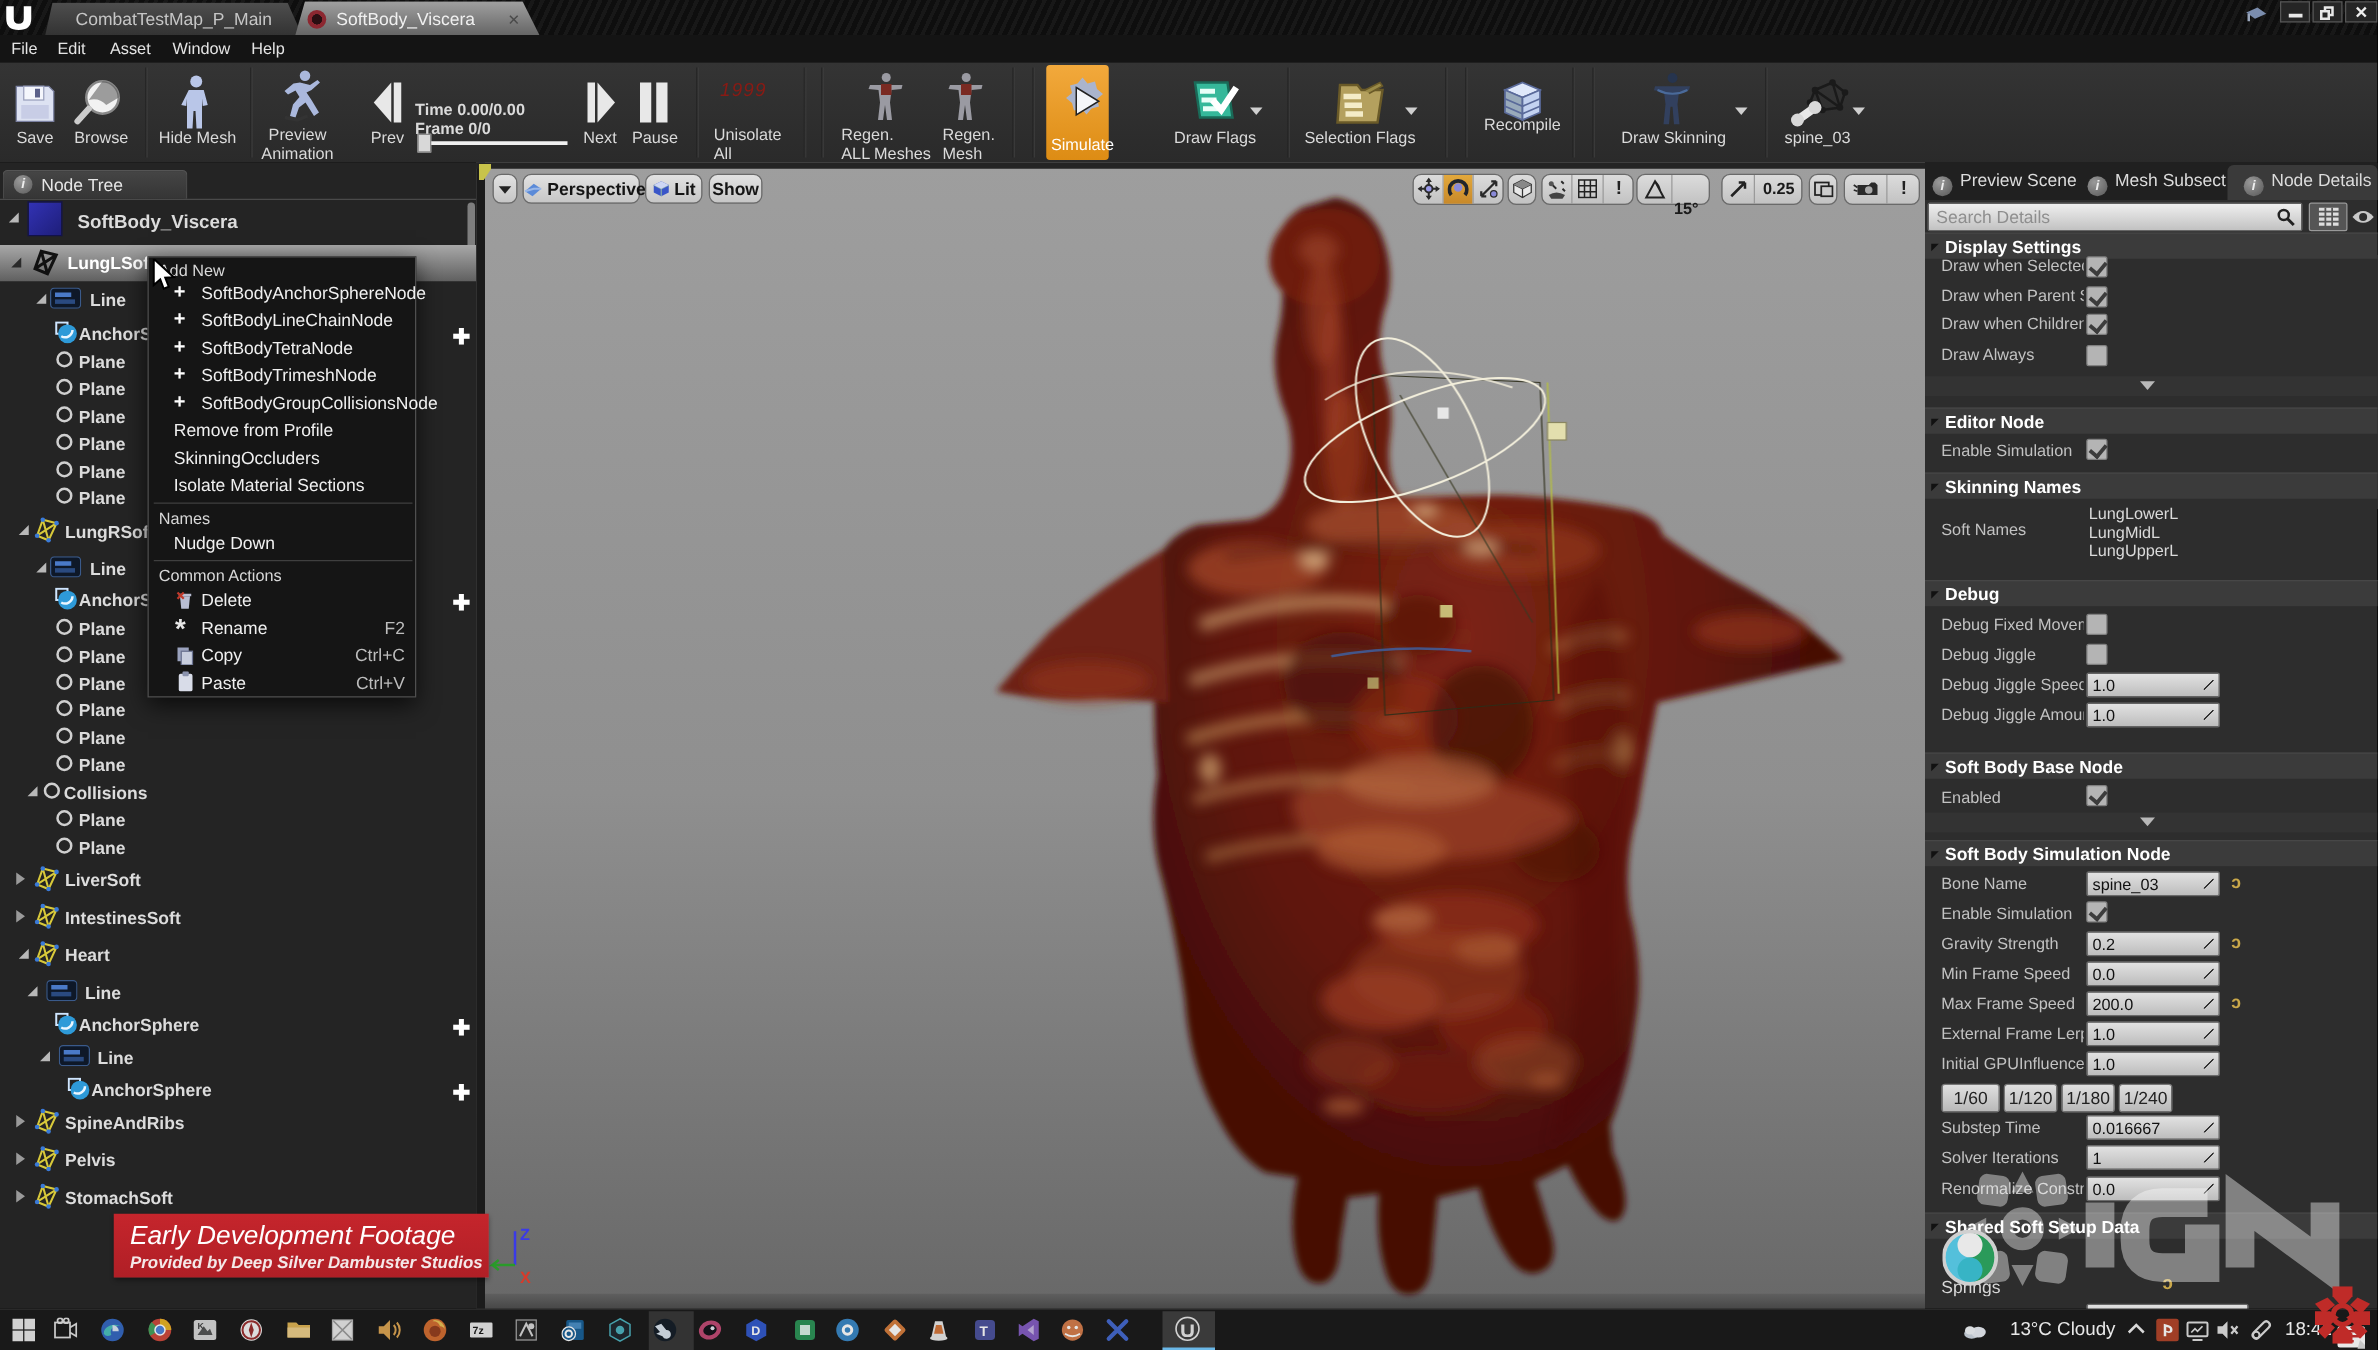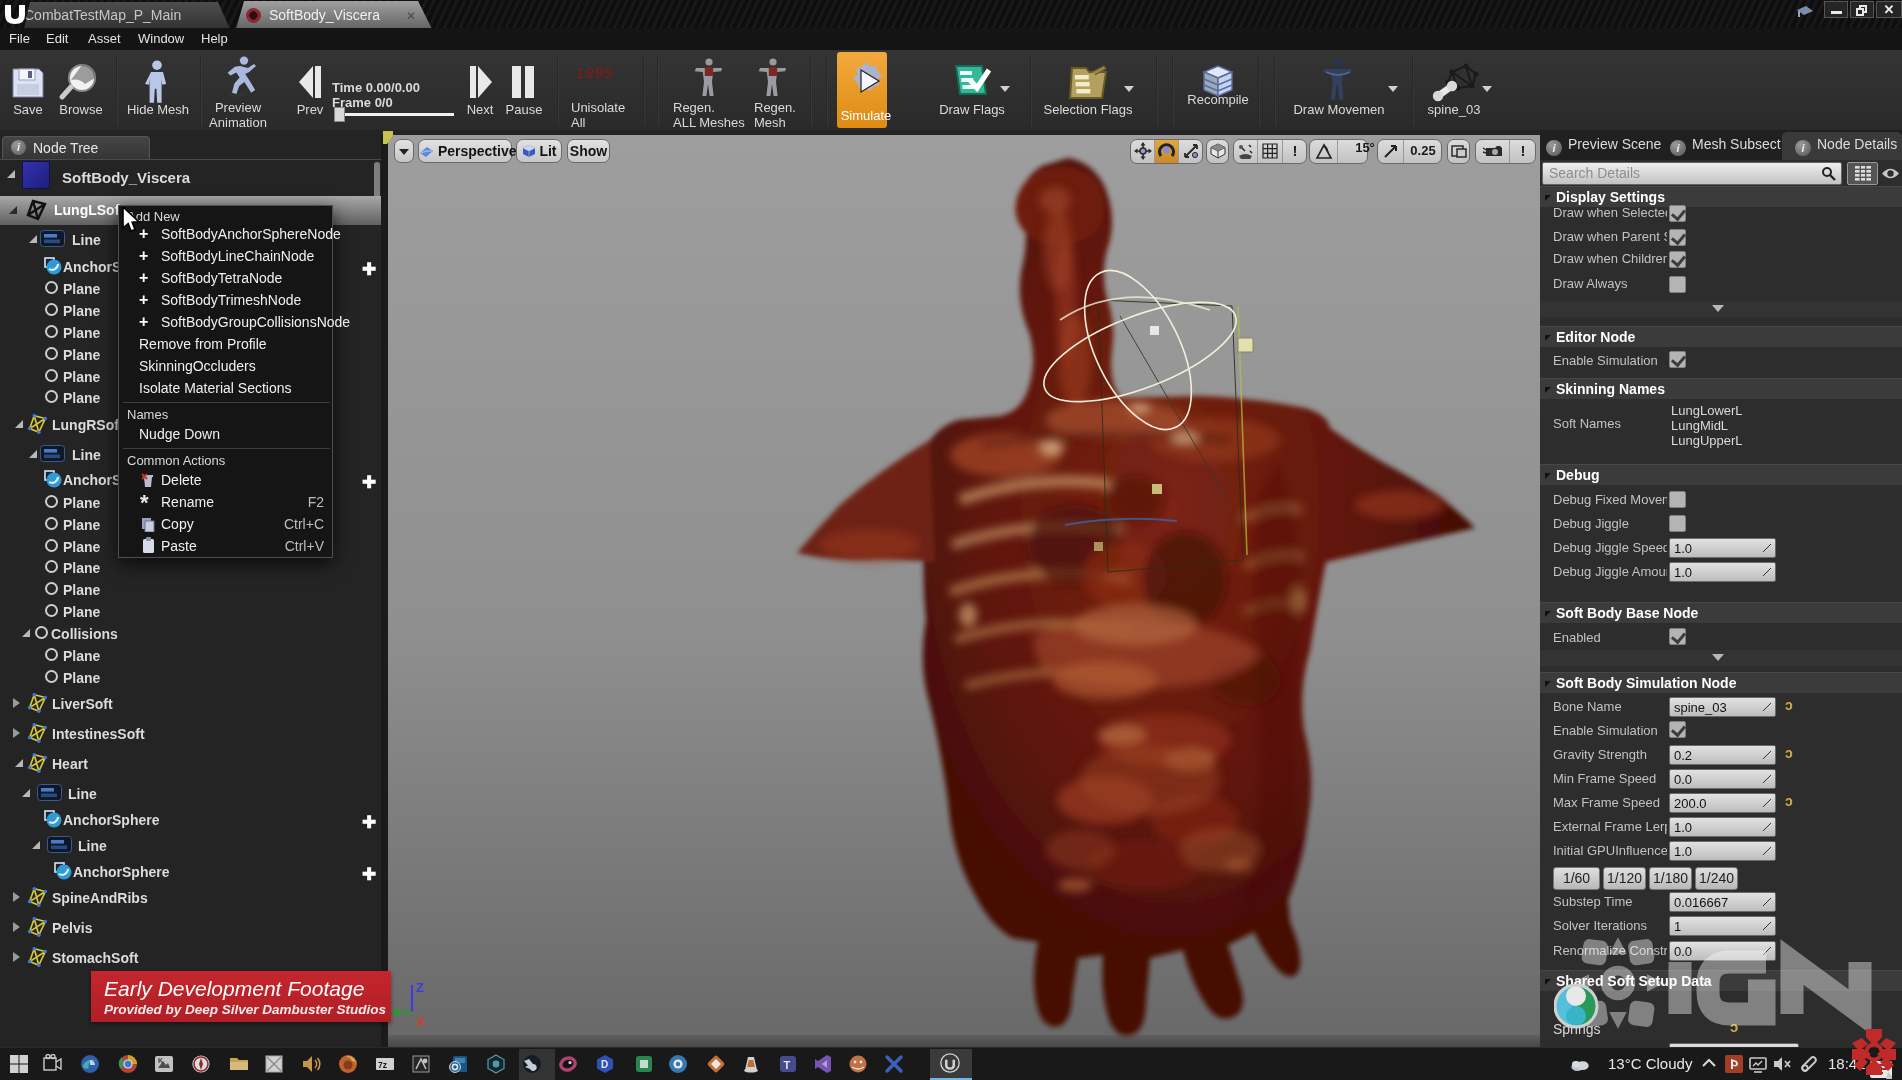--- a/index.html
+++ b/index.html
@@ -1,19 +1,19 @@
 <!DOCTYPE html>
 <html><head><meta charset="utf-8"><style>
 *{margin:0;padding:0;box-sizing:border-box}
 html,body{width:1902px;height:1080px;overflow:hidden}
 body{position:relative;background:#000;font-family:"Liberation Sans",sans-serif;color:#e8e8e8}
 .a{position:absolute}
 
 #titlebar{left:0;top:0;width:1902px;height:28px;background:repeating-linear-gradient(115deg,#181818 0 3px,#0e0e0e 3px 7px)}
-.tab1{left:24px;top:2px;width:206px;height:27px;background:linear-gradient(#4e4e4e,#323232);clip-path:polygon(6px 0,calc(100% - 12px) 0,100% 100%,0 100%);color:#c6c6c6;font-size:14px;line-height:27px;text-align:left}
+.tab1{left:36px;top:2px;width:206px;height:27px;background:linear-gradient(#4e4e4e,#323232);clip-path:polygon(6px 0,calc(100% - 12px) 0,100% 100%,0 100%);color:#c6c6c6;font-size:14px;line-height:27px;text-align:center}
 .tab2{left:236px;top:1px;width:196px;height:28px;background:linear-gradient(#a0a0a0,#636363);clip-path:polygon(8px 0,calc(100% - 14px) 0,100% 100%,0 100%);color:#f0f0f0;font-size:14px;line-height:28px}
 
 #menubar{left:0;top:28px;width:1902px;height:22px;background:#141414;font-size:13px;color:#e4e4e4}
 #menubar span{position:absolute;top:3px}
 
 #toolbar{left:0;top:50px;width:1902px;height:80px;background:linear-gradient(#343434,#2a2a2a)}
 .tbtn{position:absolute;text-align:center;color:#dadada;font-size:13px}
 .tsep{position:absolute;top:4px;width:2px;height:72px;background:linear-gradient(90deg,#1f1f1f,#404040)}
 
 #leftpanel{left:0;top:130px;width:381px;height:917px;background:#242424}
@@ -195,21 +195,21 @@
   <div class="tbtn" style="left:1180px;top:42px;width:76px">Recompile</div>
   <div class="tsep" style="left:1258px"></div>
   <div class="tsep" style="left:1274px"></div>
 
   <svg class="a" style="left:1322px;top:8px" width="32" height="42" viewBox="0 0 16 21">
       <circle cx="8" cy="2.2" r="2" fill="#26344e"></circle>
       <path d="M1 5.5 h14 l-.4 1.6 -4 .6 -.6 5 .8 8 h-2.2 l-.6-7 -.8 0 -.6 7 H4.4 l.8-8 -.6-5 -4-.6z" fill="#32405e"></path>
       <path d="M2 7 q6 3 12 0" stroke="#4a6a9a" stroke-width=".8" fill="none"></path>
     </svg>
   <div class="a" style="left:1388px;top:36px;width:0;height:0;border:5px solid transparent;border-top:6px solid #cfcfcf"></div>
-  <div class="tbtn" style="left:1286px;top:52px;width:106px">Draw Movemen</div>
+  <div class="tbtn" style="left:1286px;top:52px;width:106px">Draw Skinning</div>
   <div class="tsep" style="left:1412px"></div>
 
   <svg class="a" style="left:1432px;top:10px" width="48" height="42" viewBox="0 0 24 21">
       <g stroke="#1a1a1a" stroke-width="1" fill="none">
         <path d="M10 6 L17 3 L22 7 L20 13 L13 14 L8 11 Z M10 6 L13 14 M17 3 L20 13 M10 6 L20 13"></path>
       </g>
       <g fill="#1a1a1a">
         <circle cx="10" cy="6" r="1.3"></circle>
         <circle cx="17" cy="3" r="1.3"></circle>
         <circle cx="22" cy="7" r="1.3"></circle>
@@ -657,21 +657,21 @@
             <path d="M1 1 H15 V15 H1 Z M1 5.6 H15 M1 10.3 H15 M5.6 1 V15 M10.3 1 V15" fill="none"></path>
           </g>
         </svg></div>
     <div class="vc" style="left:49px;width:24px;border-right:none;font-size:15px;color:#222;padding-top:2px">!</div>
   </div>
   <div class="vgrp" style="left:928px;width:59px">
     <div class="vc" style="left:0;width:28px"><svg width="18" height="17" viewBox="0 0 18 17" style="margin-top:3px">
           <path d="M9 2 L16 15 H2 Z" fill="none" stroke="#222" stroke-width="1.6"></path>
           <path d="M9 2 A 12 12 0 0 1 13 9" fill="none" stroke="#222" stroke-width="1.3"></path>
         </svg></div>
-    <div class="vc" style="left:40px;width:30px;border-right:none;padding-top:0">15°</div>
+    <div class="vc" style="left:24px;width:30px;border-right:none;padding-top:19px">15°</div>
   </div>
   <div class="vgrp" style="left:996px;width:65px">
     <div class="vc" style="left:0;width:26px"><svg width="16" height="16" viewBox="0 0 16 16" style="margin-top:3px">
           <path d="M2 14 L13 3 M13 3 h-5 m5 0 v5" stroke="#222" stroke-width="2" fill="none"></path>
         </svg></div>
     <div class="vc" style="left:26px;width:38px;border-right:none;padding-top:3px">0.25</div>
   </div>
   <div class="vgrp" style="left:1066px;width:23px"><svg width="16" height="16" viewBox="0 0 16 16" style="margin:3px">
         <rect x="1" y="3" width="11" height="10" fill="none" stroke="#222" stroke-width="1.4"></rect>
         <rect x="6" y="6" width="9" height="8" fill="#ccc" stroke="#222" stroke-width="1.4"></rect>

